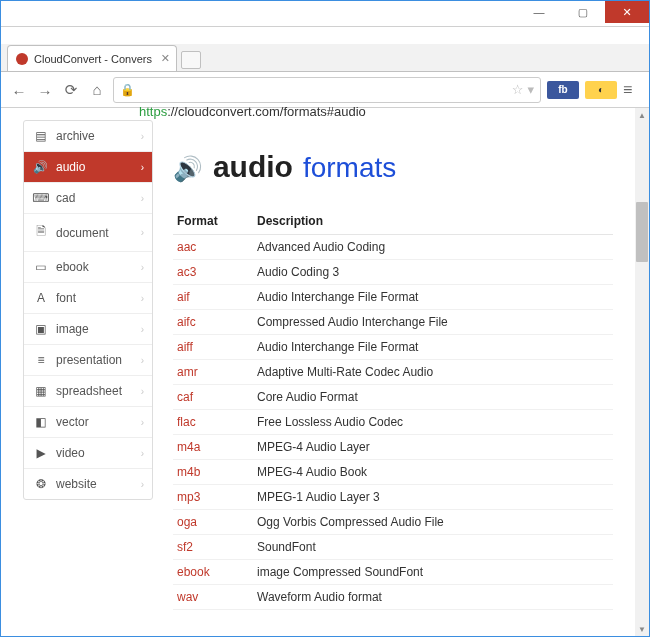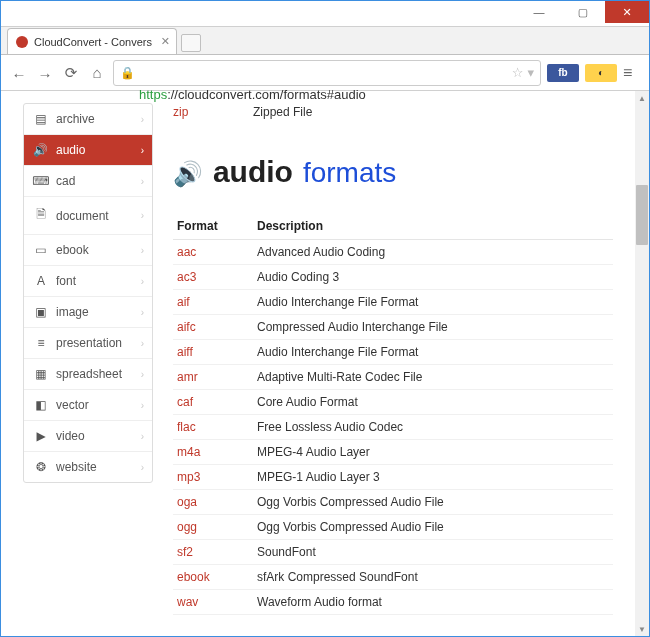--- a/index.html
+++ b/index.html
@@ -5,21 +5,21 @@
   * { box-sizing: border-box; margin: 0; padding: 0; }
   body { font-family: Arial, Helvetica, sans-serif; font-size: 13px; background: #fff; }
   
   
   .window { width: 650px; height: 637px; border: 1px solid #3b8ee0; display: flex; flex-direction: column; background: #fff; }
   .titlebar { height: 26px; background: #fff; display: flex; justify-content: flex-end; border-bottom: 1px solid #d0d0d0; }
   .win-btn { width: 44px; height: 22px; display: flex; align-items: center; justify-content: center; font-size: 11px; color: #555; }
   .win-btn.close { background: #c0392b; color: #fff; }
   
   
-  .tabstrip { height: 28px; background: #f2f2f2; display: flex; align-items: flex-end; border-bottom: 1px solid #c0c0c0; padding-left: 6px; }
+  .tabstrip { height: 28px; background: #f2f2f2; display: flex; align-items: flex-end; border-bottom: 1px solid #c0c0c0; padding-left: 6px; margin-top: 17px; }
   .tab { height: 26px; background: #fff; border: 1px solid #c0c0c0; border-bottom: none; border-radius: 4px 4px 0 0; padding: 0 24px 0 8px; display: flex; align-items: center; gap: 6px; font-size: 11px; color: #333; max-width: 180px; position: relative; }
   .tab .favicon { width: 12px; height: 12px; border-radius: 50%; background: #c0392b; display: inline-block; }
   .tab .tab-close { position: absolute; right: 6px; font-size: 11px; color: #888; }
   .newtab { width: 20px; height: 18px; border: 1px solid #c0c0c0; margin-left: 4px; margin-bottom: 2px; background: #f8f8f8; border-radius: 2px; }
   
   
   .toolbar { height: 36px; display: flex; align-items: center; gap: 6px; padding: 0 8px; border-bottom: 1px solid #d0d0d0; }
   .tb-icon { width: 20px; height: 20px; display: flex; align-items: center; justify-content: center; color: #666; font-size: 15px; }
   .omnibox { flex: 1; height: 26px; border: 1px solid #ccc; border-radius: 3px; display: flex; align-items: center; padding: 0 6px; gap: 4px; background: #fff; }
   .lock { color: #2a9d3f; font-size: 12px; }
@@ -162,24 +162,20 @@
             <span class="sb-chevron">›</span>
           </div>
           <div class="sb-item">
             <span class="sb-icon">❂</span>
             <span>website</span>
             <span class="sb-chevron">›</span>
           </div>
         </div>
 
       <div class="main">
-        <div class="prevrow">
-          <span class="fmt">zip</span>
-          <span class="desc">Zipped File</span>
-        </div>
 
         <div class="heading">
           <span class="hicon">🔊</span>
           <h1>audio</h1>
           <span class="sub">formats</span>
         </div>
 
         <table class="formats">
           <thead>
             <tr>
@@ -203,53 +199,53 @@
               <tr>
                 <td class="fmt">aifc</td>
                 <td class="desc">Compressed Audio Interchange File</td>
               </tr>
               <tr>
                 <td class="fmt">aiff</td>
                 <td class="desc">Audio Interchange File Format</td>
               </tr>
               <tr>
                 <td class="fmt">amr</td>
-                <td class="desc">Adaptive Multi-Rate Codec File</td>
+                <td class="desc">Adaptive Multi-Rate Codec Audio</td>
               </tr>
               <tr>
                 <td class="fmt">caf</td>
                 <td class="desc">Core Audio Format</td>
               </tr>
               <tr>
                 <td class="fmt">flac</td>
                 <td class="desc">Free Lossless Audio Codec</td>
               </tr>
               <tr>
                 <td class="fmt">m4a</td>
                 <td class="desc">MPEG-4 Audio Layer</td>
               </tr>
               <tr>
+                <td class="fmt">m4b</td>
+                <td class="desc">MPEG-4 Audio Book</td>
+              </tr>
+              <tr>
                 <td class="fmt">mp3</td>
                 <td class="desc">MPEG-1 Audio Layer 3</td>
               </tr>
               <tr>
                 <td class="fmt">oga</td>
                 <td class="desc">Ogg Vorbis Compressed Audio File</td>
               </tr>
               <tr>
-                <td class="fmt">ogg</td>
-                <td class="desc">Ogg Vorbis Compressed Audio File</td>
-              </tr>
-              <tr>
                 <td class="fmt">sf2</td>
                 <td class="desc">SoundFont</td>
               </tr>
               <tr>
                 <td class="fmt">ebook</td>
-                <td class="desc">sfArk Compressed SoundFont</td>
+                <td class="desc">image Compressed SoundFont</td>
               </tr>
               <tr>
                 <td class="fmt">wav</td>
                 <td class="desc">Waveform Audio format</td>
               </tr>
             </tbody>
         </table>
       </div>
 
     </div>

